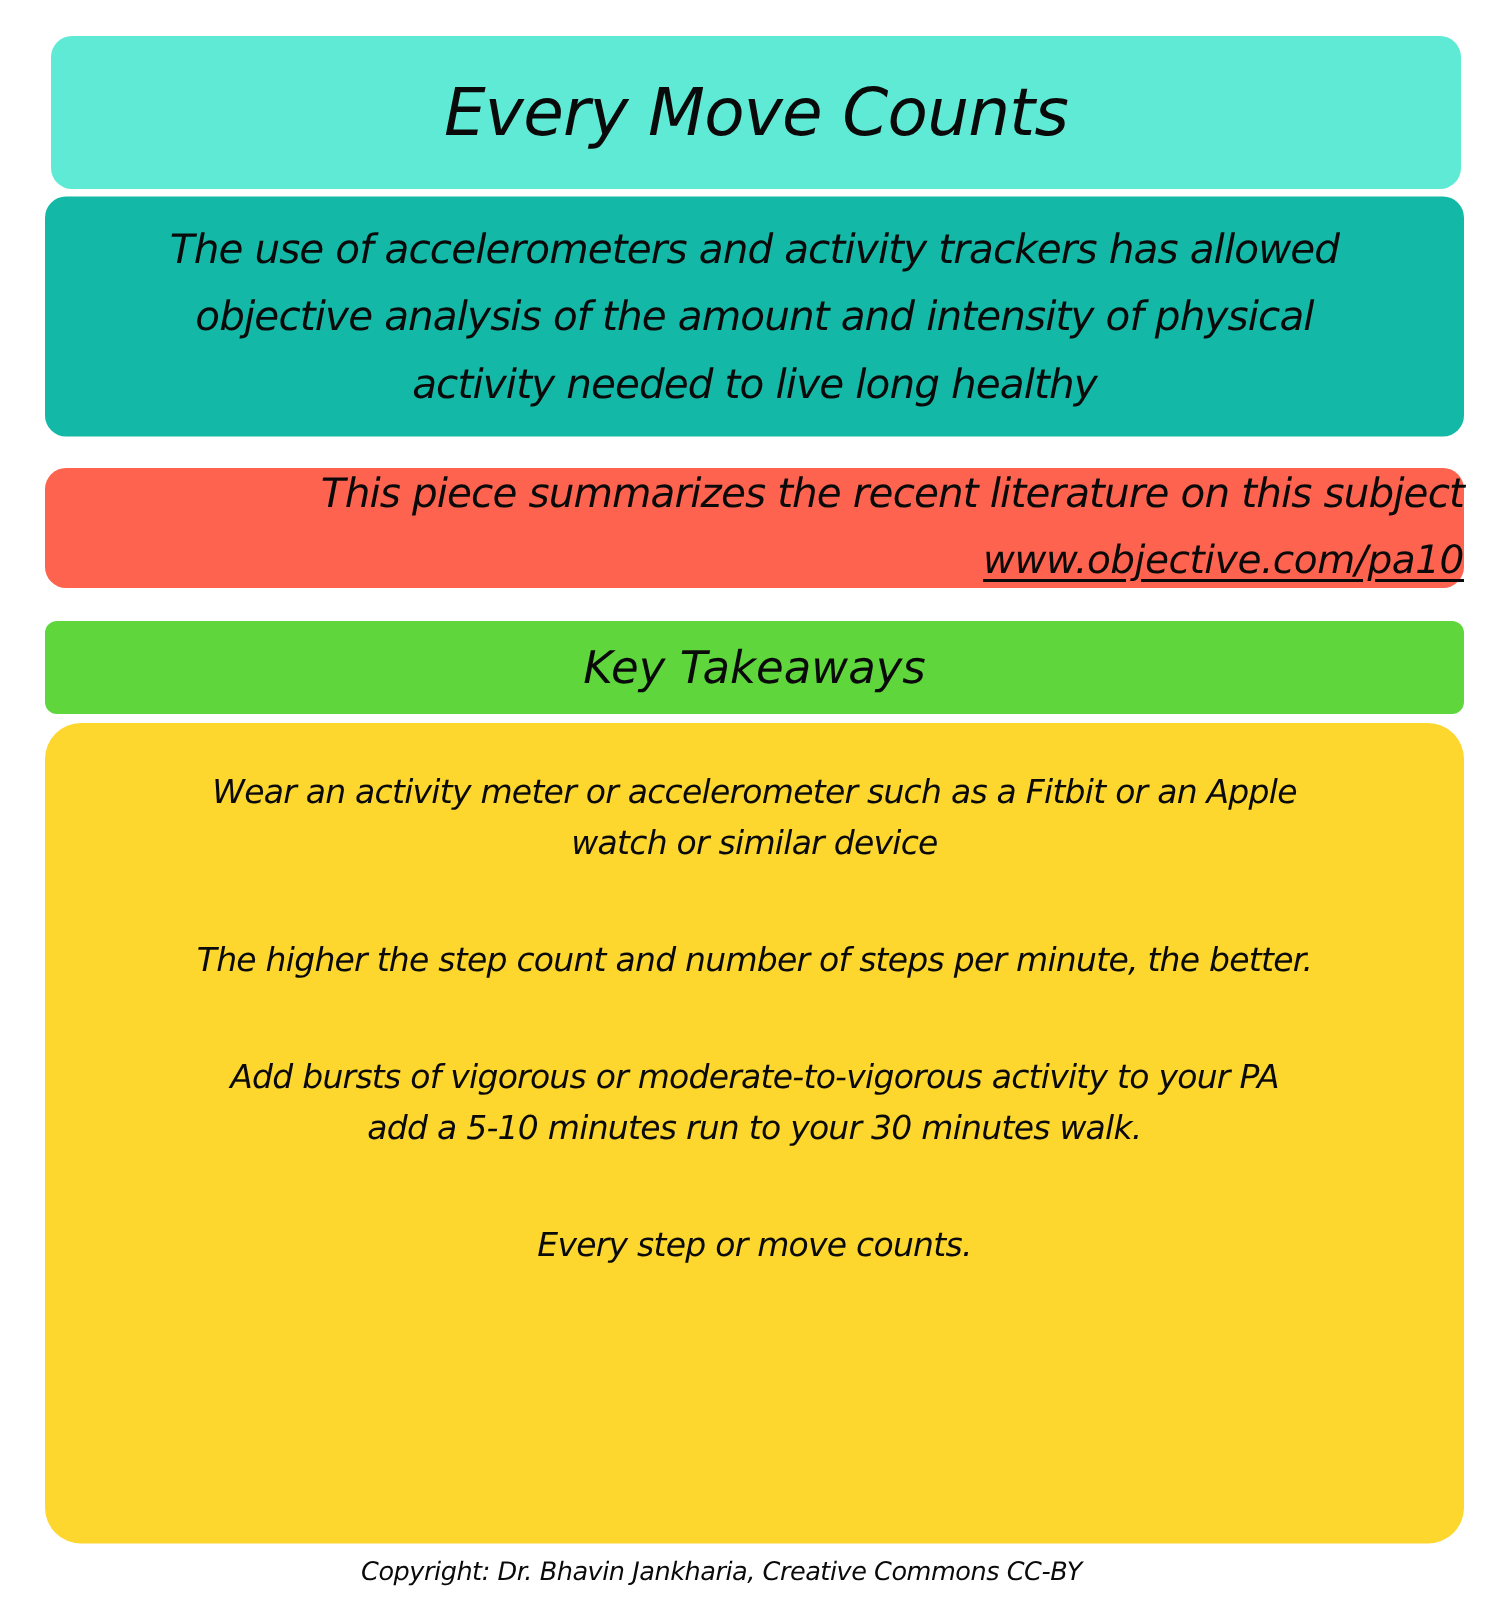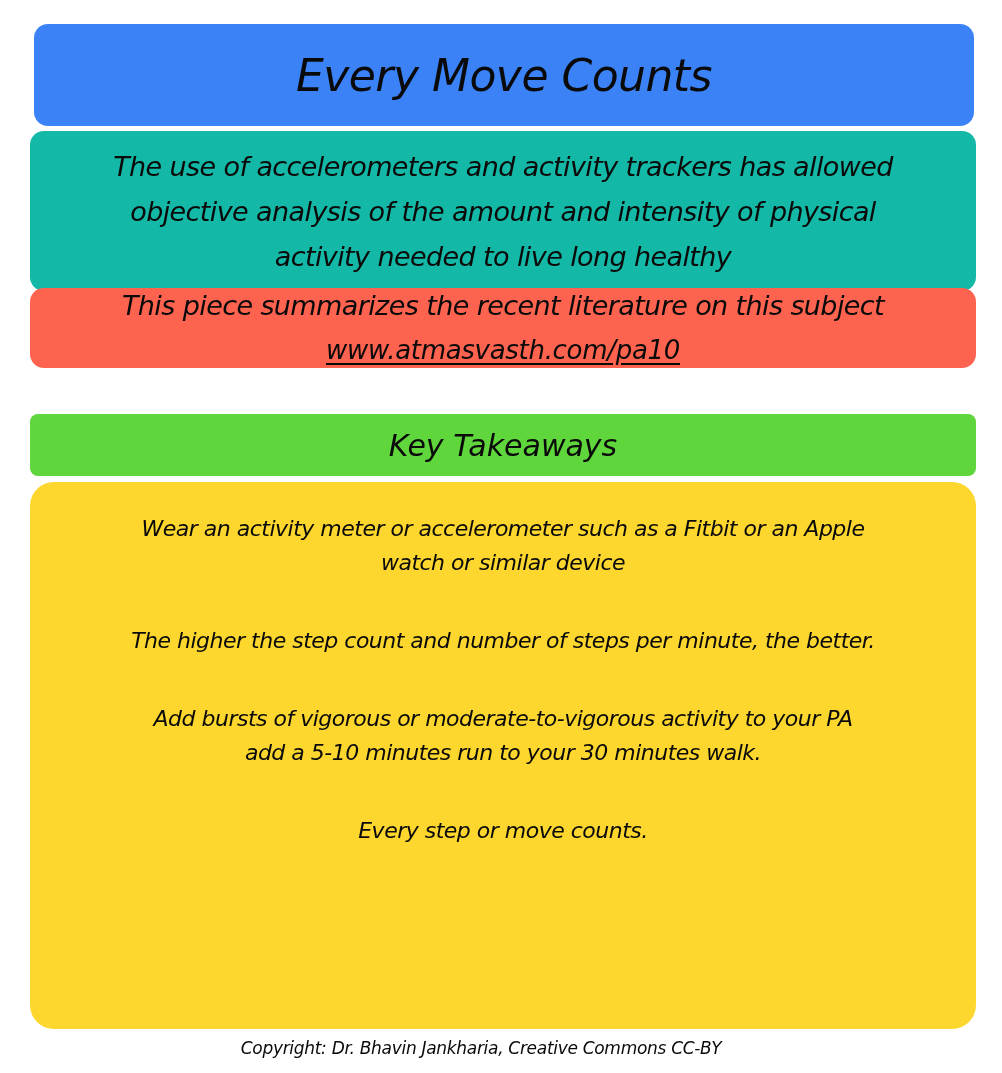--- a/index.html
+++ b/index.html
@@ -38,22 +38,23 @@
     border-radius: 14px;
     padding: 0 12px;
   }
   .intro-text {
     font-size: 27px;
     line-height: 45px;
     font-style: italic;
     letter-spacing: -0.6px;
   }
   .source-panel {
-    left: 30px; top: 288px; width: 946px; height: 80px;
+    left: 30px; top: 312px; width: 946px; height: 80px;
     border-radius: 14px;
+    align-items: flex-end;
   }
   .source-line {
     font-size: 27px;
     line-height: 44px;
     font-style: italic;
     letter-spacing: -0.6px;
   }
   .source-link {
     font-size: 26px;
     line-height: 44px;
@@ -94,33 +95,33 @@
     text-align: center;
     font-size: 17px;
     font-style: italic;
     letter-spacing: -0.3px;
     padding-left: 0;
   }
 </style>
 </head>
 <body>
 
-<div class="panel title-panel" style="background:#3b82f6;">
+<div class="panel title-panel" style="background:#5eead4;">
   <div class="title-text">Every Move Counts</div>
 </div>
 
 <div class="panel intro-panel" style="background:#14b8a6;">
   <div class="intro-text">The use of accelerometers and activity trackers has allowed</div>
   <div class="intro-text">objective analysis of the amount and intensity of physical</div>
   <div class="intro-text">activity needed to live long healthy</div>
 </div>
 
 <div class="panel source-panel" style="background:#fe634f;">
   <div class="source-line">This piece summarizes the recent literature on this subject</div>
-  <a class="source-link">www.atmasvasth.com/pa10</a>
+  <a class="source-link">www.objective.com/pa10</a>
 </div>
 
 <div class="panel takeaways-head" style="background:#5fd63b;">
   <div class="takeaways-head-text">Key Takeaways</div>
 </div>
 
 <div class="panel takeaways-body" style="background:#fdd62e;">
   <div class="tk-1">
     <div class="tk-item">Wear an activity meter or accelerometer such as a Fitbit or an Apple</div>
     <div class="tk-item">watch or similar device</div>

